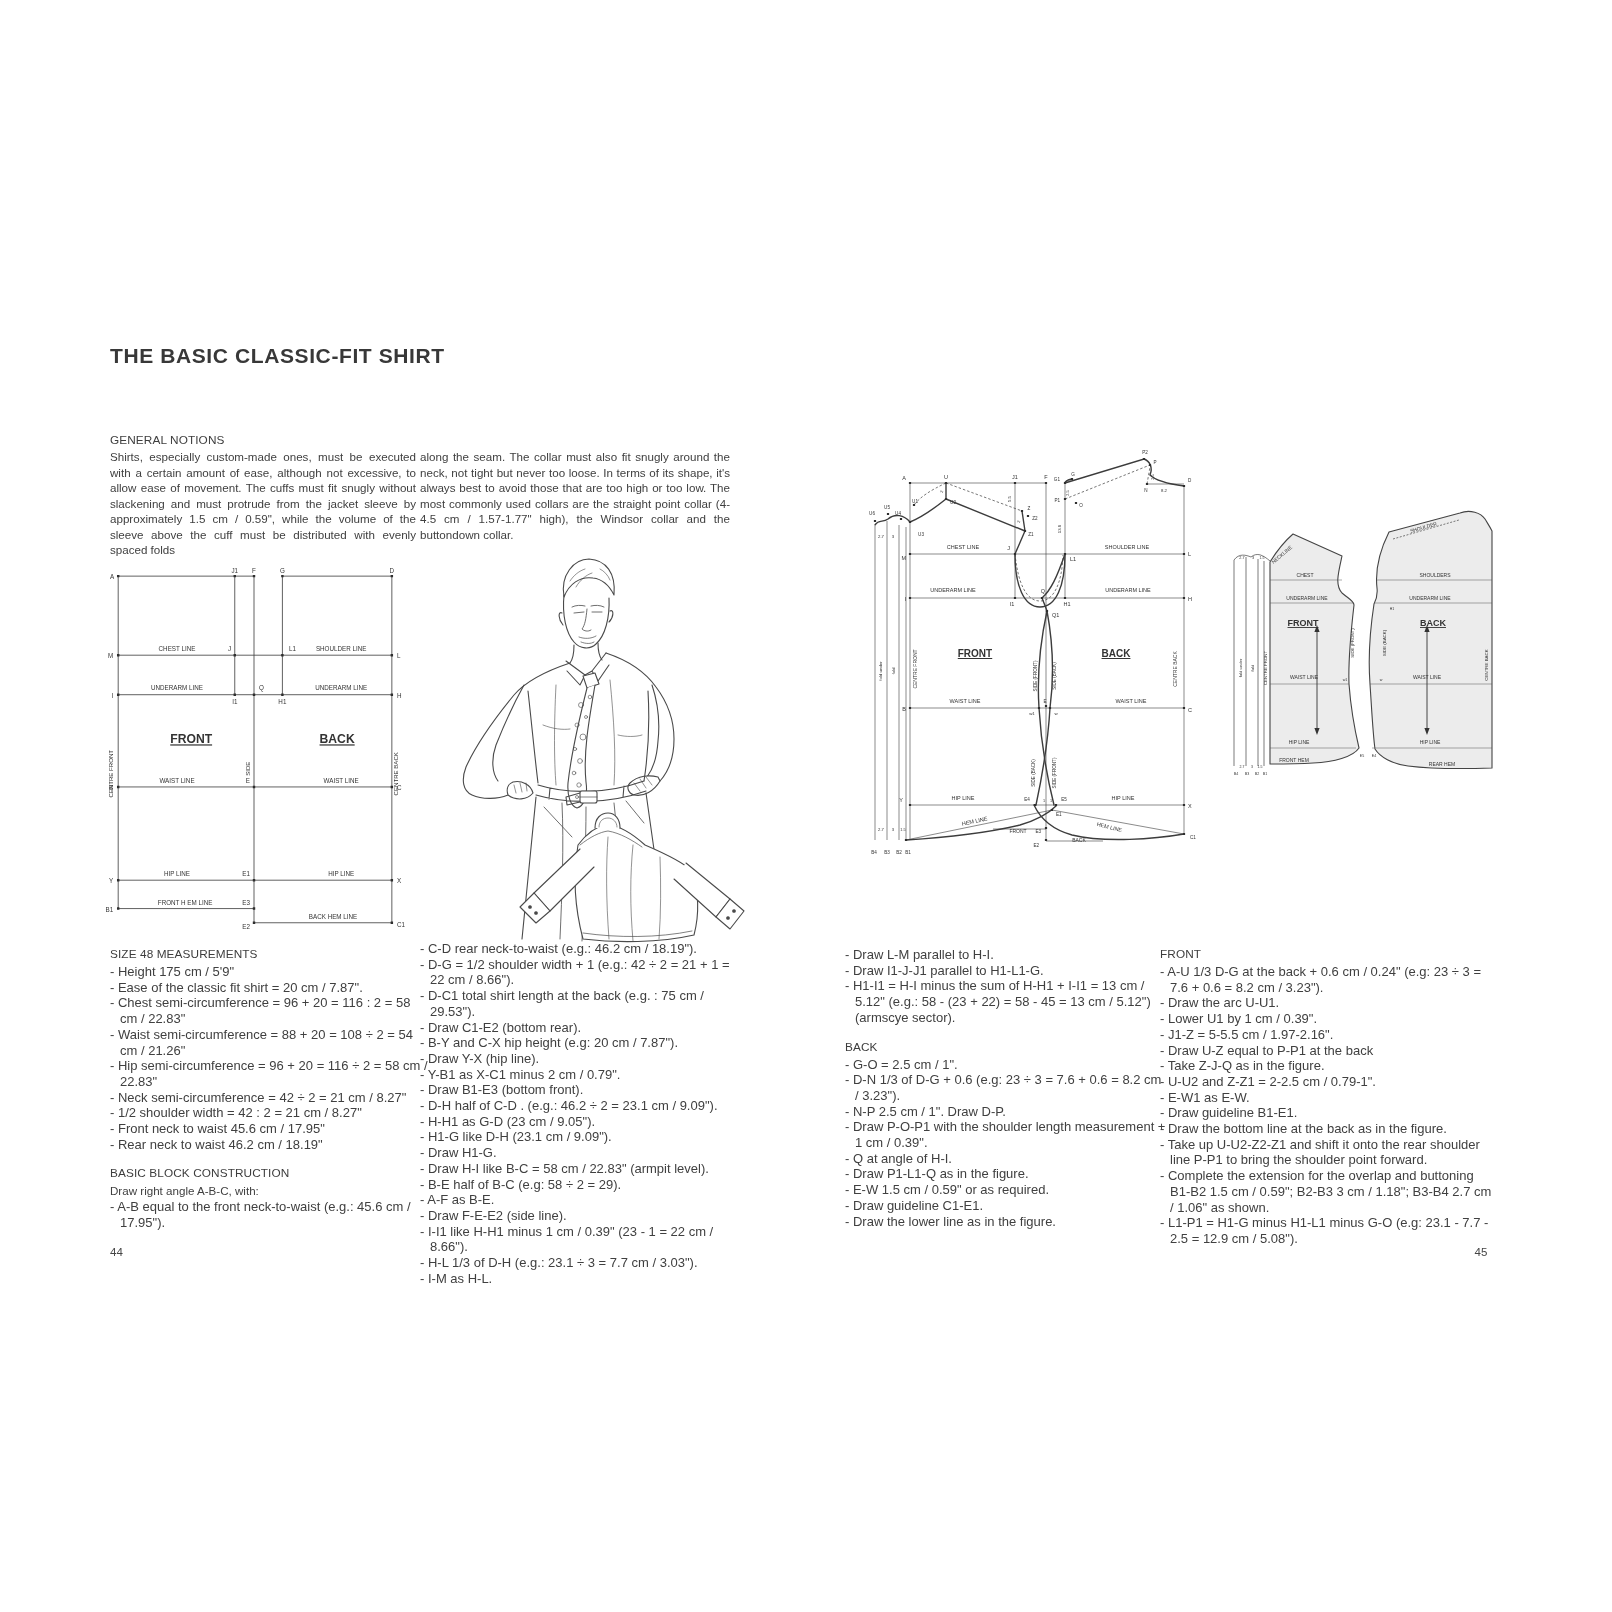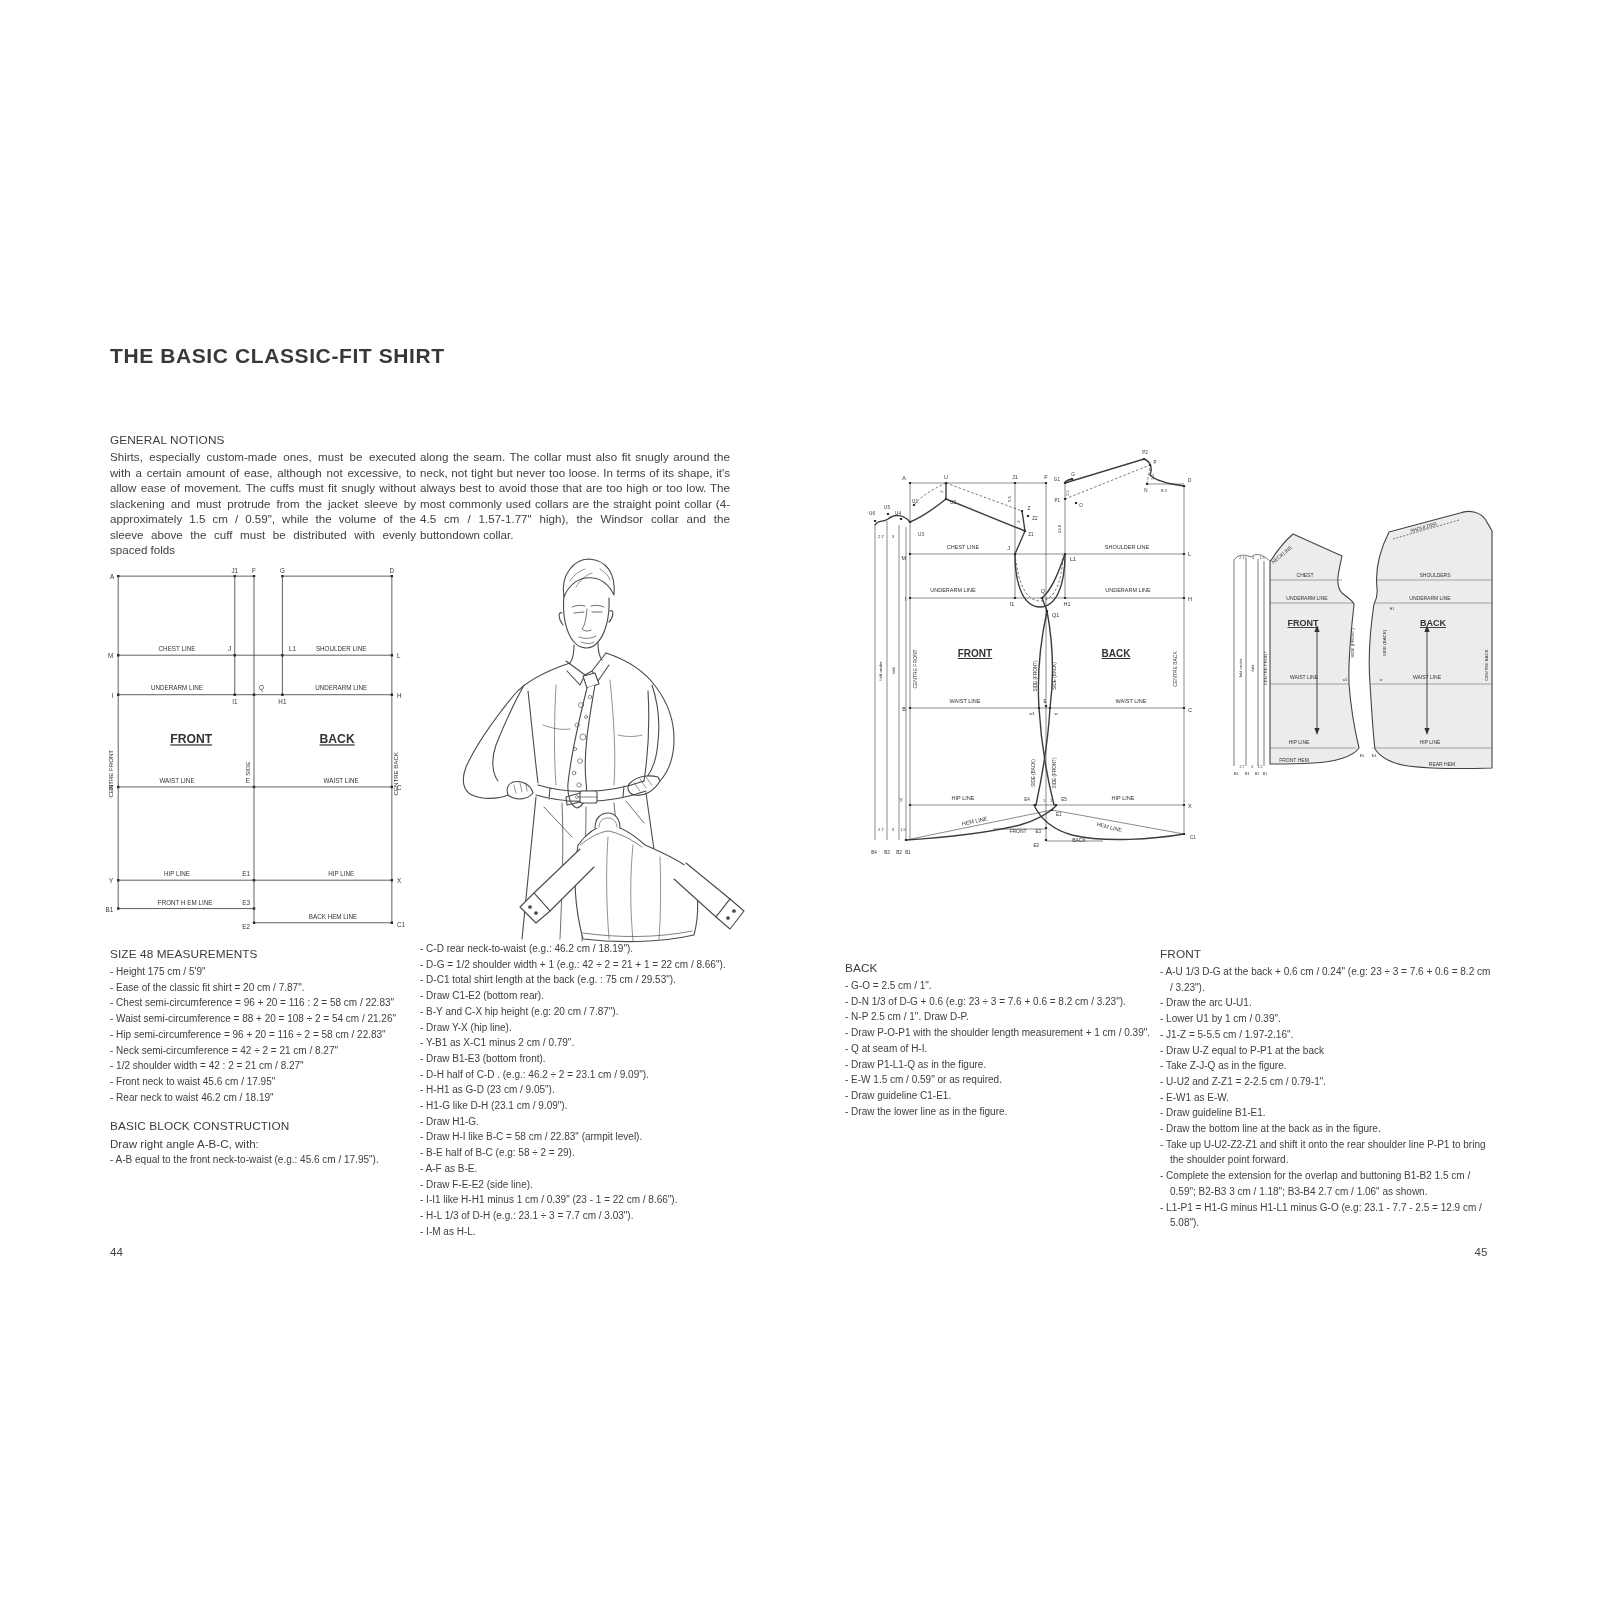--- a/index.html
+++ b/index.html
@@ -2,21 +2,21 @@
 <html><head>
 <meta charset="utf-8">
 <style>
   *{margin:0;padding:0;box-sizing:border-box}
   html,body{background:#fff}
   body{width:1612px;height:1612px;position:relative;font-family:"Liberation Sans","DejaVu Sans",sans-serif;color:#3d3d3d}
   .abs{position:absolute}
   .title{font-size:21px;letter-spacing:.6px;color:#383838;font-weight:700}
   .h{font-weight:400;font-size:11.8px;letter-spacing:.1px;margin-bottom:3px}
   .bodytxt{font-size:11.6px;line-height:15.5px;text-align:justify;color:#404040}
-  .li{font-size:10px;line-height:15.7px;padding-left:10px;text-indent:-10px;color:#404040}
+  .li{font-size:13px;line-height:15.7px;padding-left:10px;text-indent:-10px;color:#404040}
   .intro{font-size:11.6px;line-height:15.7px;color:#404040}
   .pagenum{font-size:11.5px;color:#444}
   .gap{margin-top:14px}
   svg{overflow:visible}
   svg text{font-family:"Liberation Sans","DejaVu Sans",sans-serif;fill:#333}
 </style>
 </head>
 <body>
 
 <div class="abs title" style="left:110px;top:344px">THE BASIC CLASSIC-FIT SHIRT</div>
@@ -335,27 +335,32 @@
       <text x="50" y="268" font-size="3.5" text-anchor="middle">3</text>
       <text x="58" y="268" font-size="3.5" text-anchor="middle">1.5</text>
       <text x="34" y="275" font-size="3.6" text-anchor="middle">B4</text>
       <text x="45" y="275" font-size="3.6" text-anchor="middle">B3</text>
       <text x="55" y="275" font-size="3.6" text-anchor="middle">B2</text>
       <text x="63" y="275" font-size="3.6" text-anchor="middle">B1</text>
     </g>
 </svg>
 
 <div class="abs" style="left:845px;top:947px;width:322px">
+  <div>
+      <div class="li">- Draw L-M parallel to H-I.</div>
+      <div class="li">- Draw I1-J-J1 parallel to H1-L1-G.</div>
+      <div class="li">- H1-I1 = H-I minus the sum of H-H1 + I-I1 = 13 cm / 5.12" (e.g.: 58 - (23 + 22) = 58 - 45 = 13 cm / 5.12") (armscye sector).</div>
+    </div>
   <div class="h gap">BACK</div>
   <div>
       <div class="li">- G-O = 2.5 cm / 1".</div>
       <div class="li">- D-N 1/3 of D-G + 0.6 (e.g: 23 ÷ 3 = 7.6 + 0.6 = 8.2 cm / 3.23").</div>
       <div class="li">- N-P 2.5 cm / 1". Draw D-P.</div>
       <div class="li">- Draw P-O-P1 with the shoulder length measurement + 1 cm / 0.39".</div>
-      <div class="li">- Q at seam of H-I.</div>
+      <div class="li">- Q at angle of H-I.</div>
       <div class="li">- Draw P1-L1-Q as in the figure.</div>
       <div class="li">- E-W 1.5 cm / 0.59" or as required.</div>
       <div class="li">- Draw guideline C1-E1.</div>
       <div class="li">- Draw the lower line as in the figure.</div>
     </div>
 </div>
 
 <div class="abs" style="left:1160px;top:947px;width:334px">
   <div class="h">FRONT</div>
   <div>

